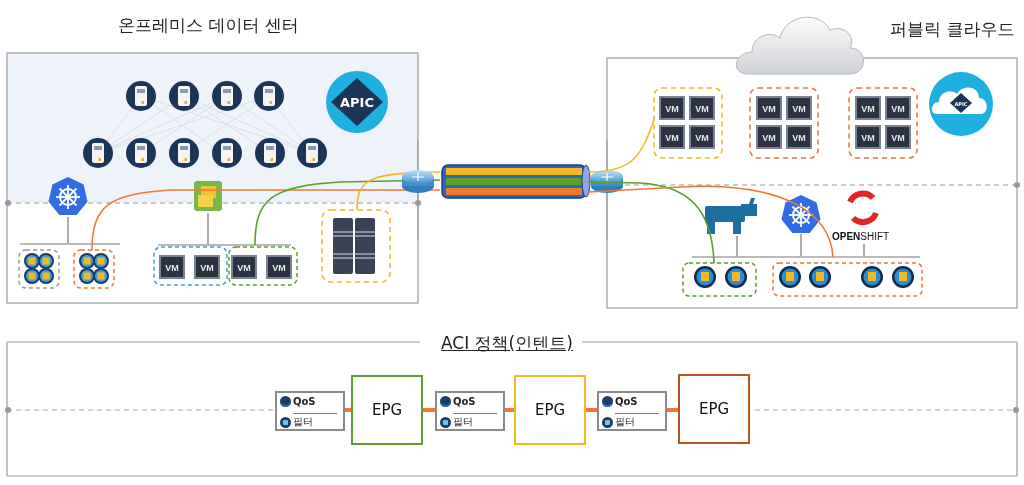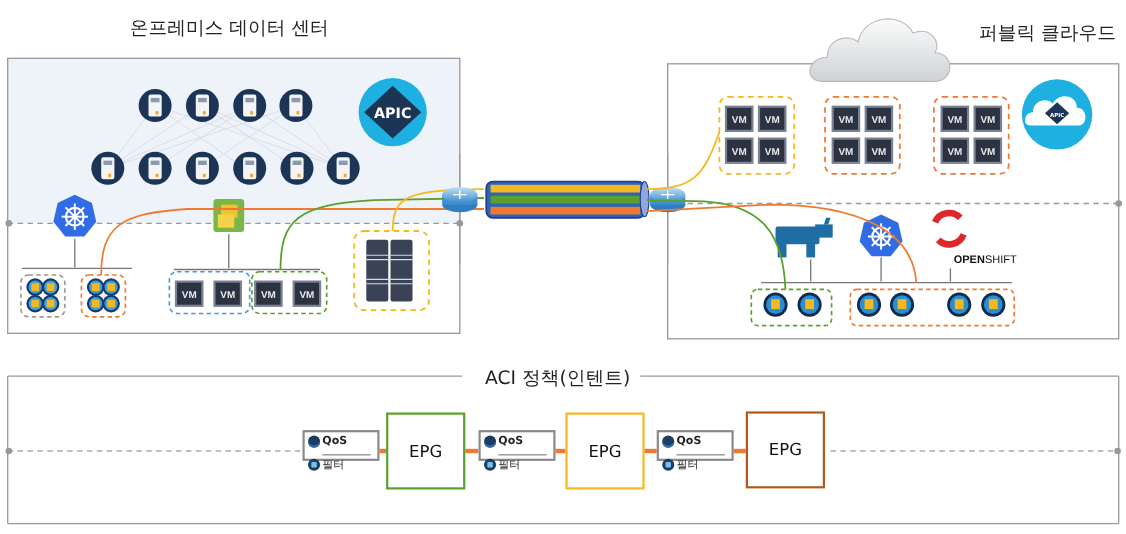--- a/index.html
+++ b/index.html
@@ -1,20 +1,20 @@
 <!DOCTYPE html>
 <html><head>
 <meta charset="utf-8">
 <style>
   html,body{margin:0;padding:0;background:#fff;}
   body{width:1024px;height:485px;position:relative;overflow:hidden;font-family:"DejaVu Sans",sans-serif;}
   .abs{position:absolute;}
   .title{font-size:17px;color:#222;white-space:nowrap;}
   svg{position:absolute;left:0;top:0;}
-  .qos-box{position:absolute;width:70px;height:28px;border:2px solid #8a8a8a;background:#fff;box-sizing:border-box;}
+  .qos-box{position:absolute;width:70px;height:40px;border:2px solid #8a8a8a;background:#fff;box-sizing:border-box;}
   .qos-row{position:absolute;left:3px;display:flex;align-items:center;gap:2px;font-size:10px;color:#222;}
   .qos-row .ic{width:11px;height:11px;border-radius:50%;background:#1c3e63;display:inline-block;box-shadow:inset 0 -2px 0 #2f6ea8;}
   .qos-row .ic2{width:11px;height:11px;border-radius:50%;background:#1c3e63;display:inline-block;position:relative;}
   .qos-row .ic2::after{content:"";position:absolute;left:3px;top:3px;width:5px;height:5px;background:#6fc3ee;border-radius:1px;}
   .qos-sep{position:absolute;left:16px;top:20px;width:44px;height:1px;background:#777;}
   .epg{position:absolute;width:72px;height:70px;box-sizing:border-box;background:#fff;display:flex;align-items:center;justify-content:center;font-size:15px;color:#111;}
   .link{position:absolute;height:4px;background:#f07a32;}
 </style>
 </head>
 <body>
@@ -248,25 +248,25 @@
   <line x1="582" y1="342" x2="1017" y2="342" stroke="#999" stroke-width="1.2"></line>
   <line x1="7" y1="342" x2="7" y2="476" stroke="#999" stroke-width="1.2"></line>
   <line x1="1017" y1="342" x2="1017" y2="476" stroke="#999" stroke-width="1.2"></line>
   <line x1="7" y1="476" x2="1017" y2="476" stroke="#999" stroke-width="1.2"></line>
   <line x1="7" y1="410" x2="275" y2="410" stroke="#aaa" stroke-width="1.2" stroke-dasharray="5,4"></line>
   <line x1="755" y1="410" x2="1017" y2="410" stroke="#aaa" stroke-width="1.2" stroke-dasharray="5,4"></line>
   <circle cx="8" cy="410" r="3" fill="#999"></circle>
   <circle cx="1016" cy="410" r="3" fill="#999"></circle>
 </svg>
 
-<div class="abs" style="left:832px;top:231px;font-size:10px;font-family:'Liberation Sans',sans-serif;color:#111;margin-left:35px;">
+<div class="abs" style="left:832px;top:231px;font-size:10px;font-family:'Liberation Sans',sans-serif;color:#111;">
   <b>OPEN</b><span>SHIFT</span>
 </div>
 
-<div class="abs title" style="left:441px;top:332px;">ACI 정책(인텐트)</div>
+<div class="abs title" style="left:441px;top:332px;text-decoration:underline;">ACI 정책(인텐트)</div>
 
 <div class="qos-box" style="left:275px;top:391px;">
   <div class="qos-row" style="top:3px;">
       <span class="ic"></span>
       <b>QoS</b>
     </div>
   <div class="qos-sep"></div>
   <div class="qos-row" style="top:22px;">
       <span class="ic2"></span>
       <span>필터</span>

